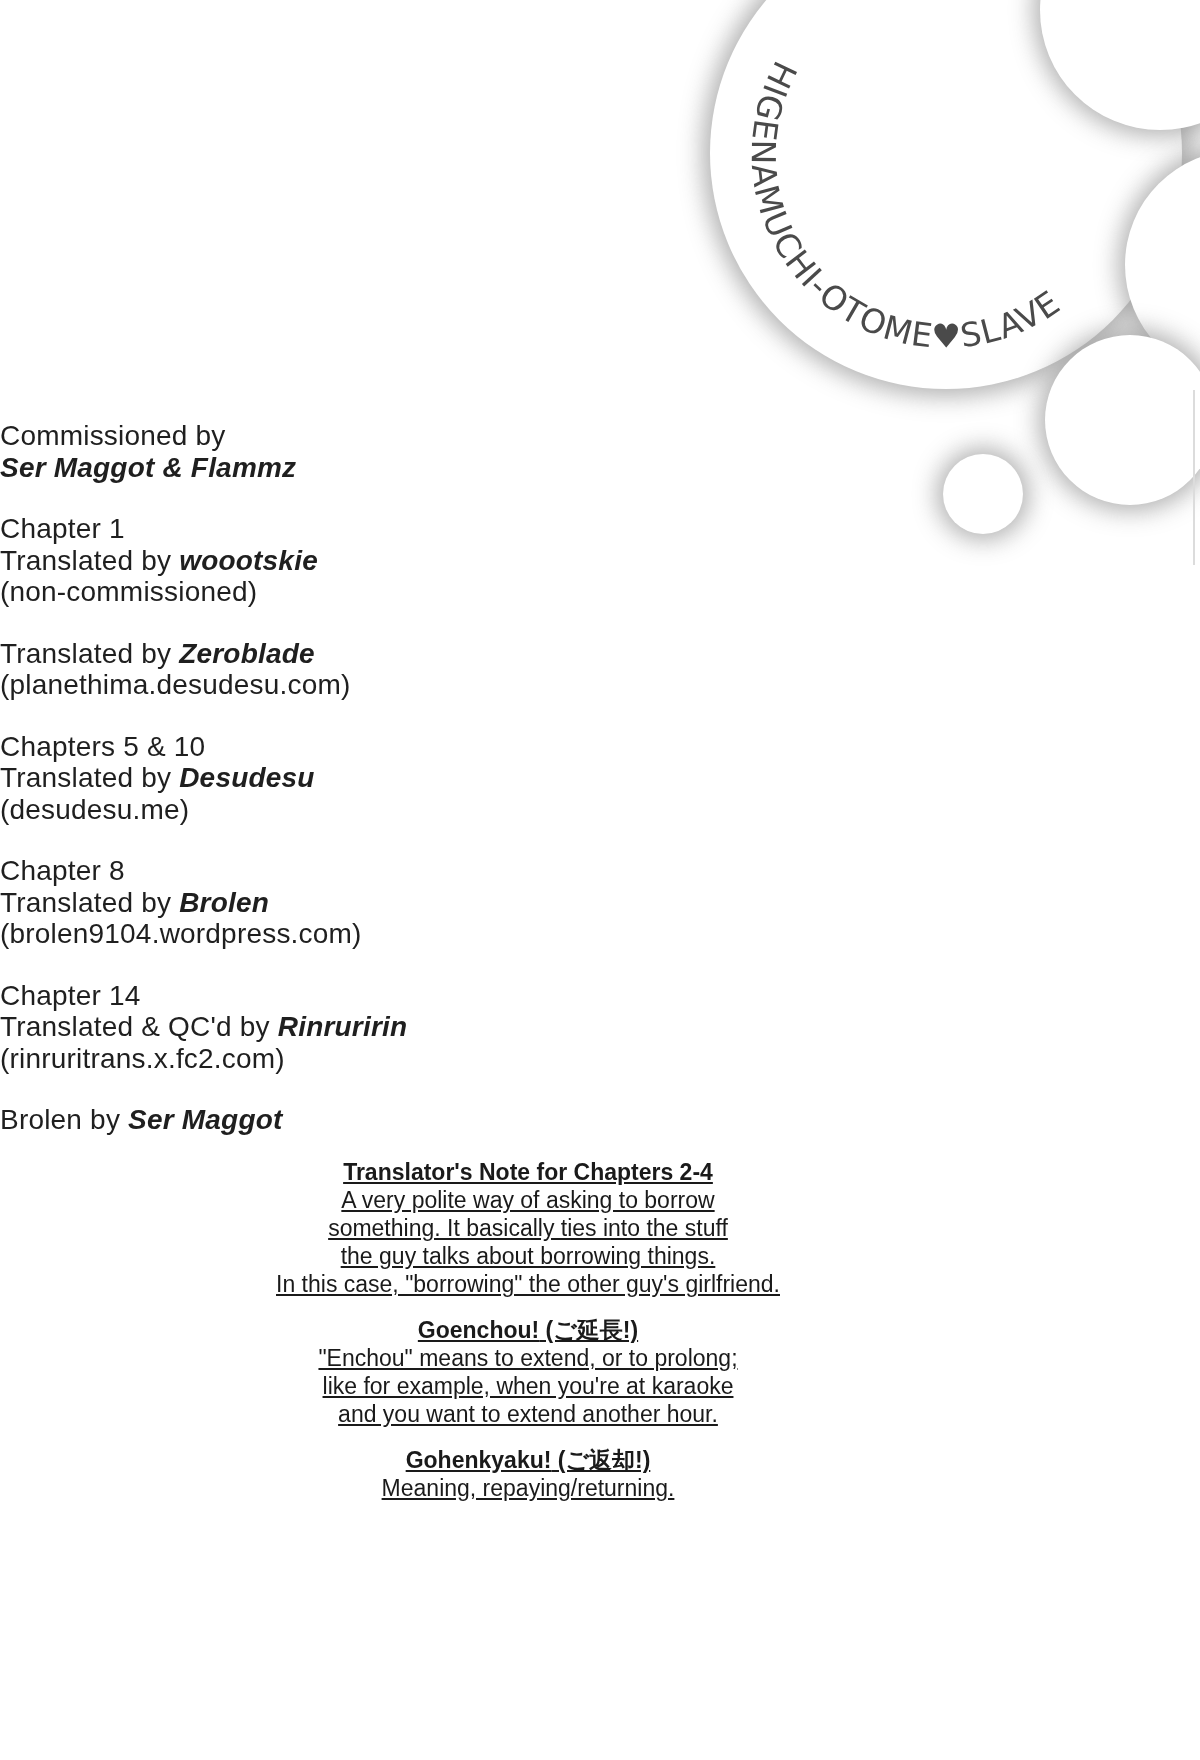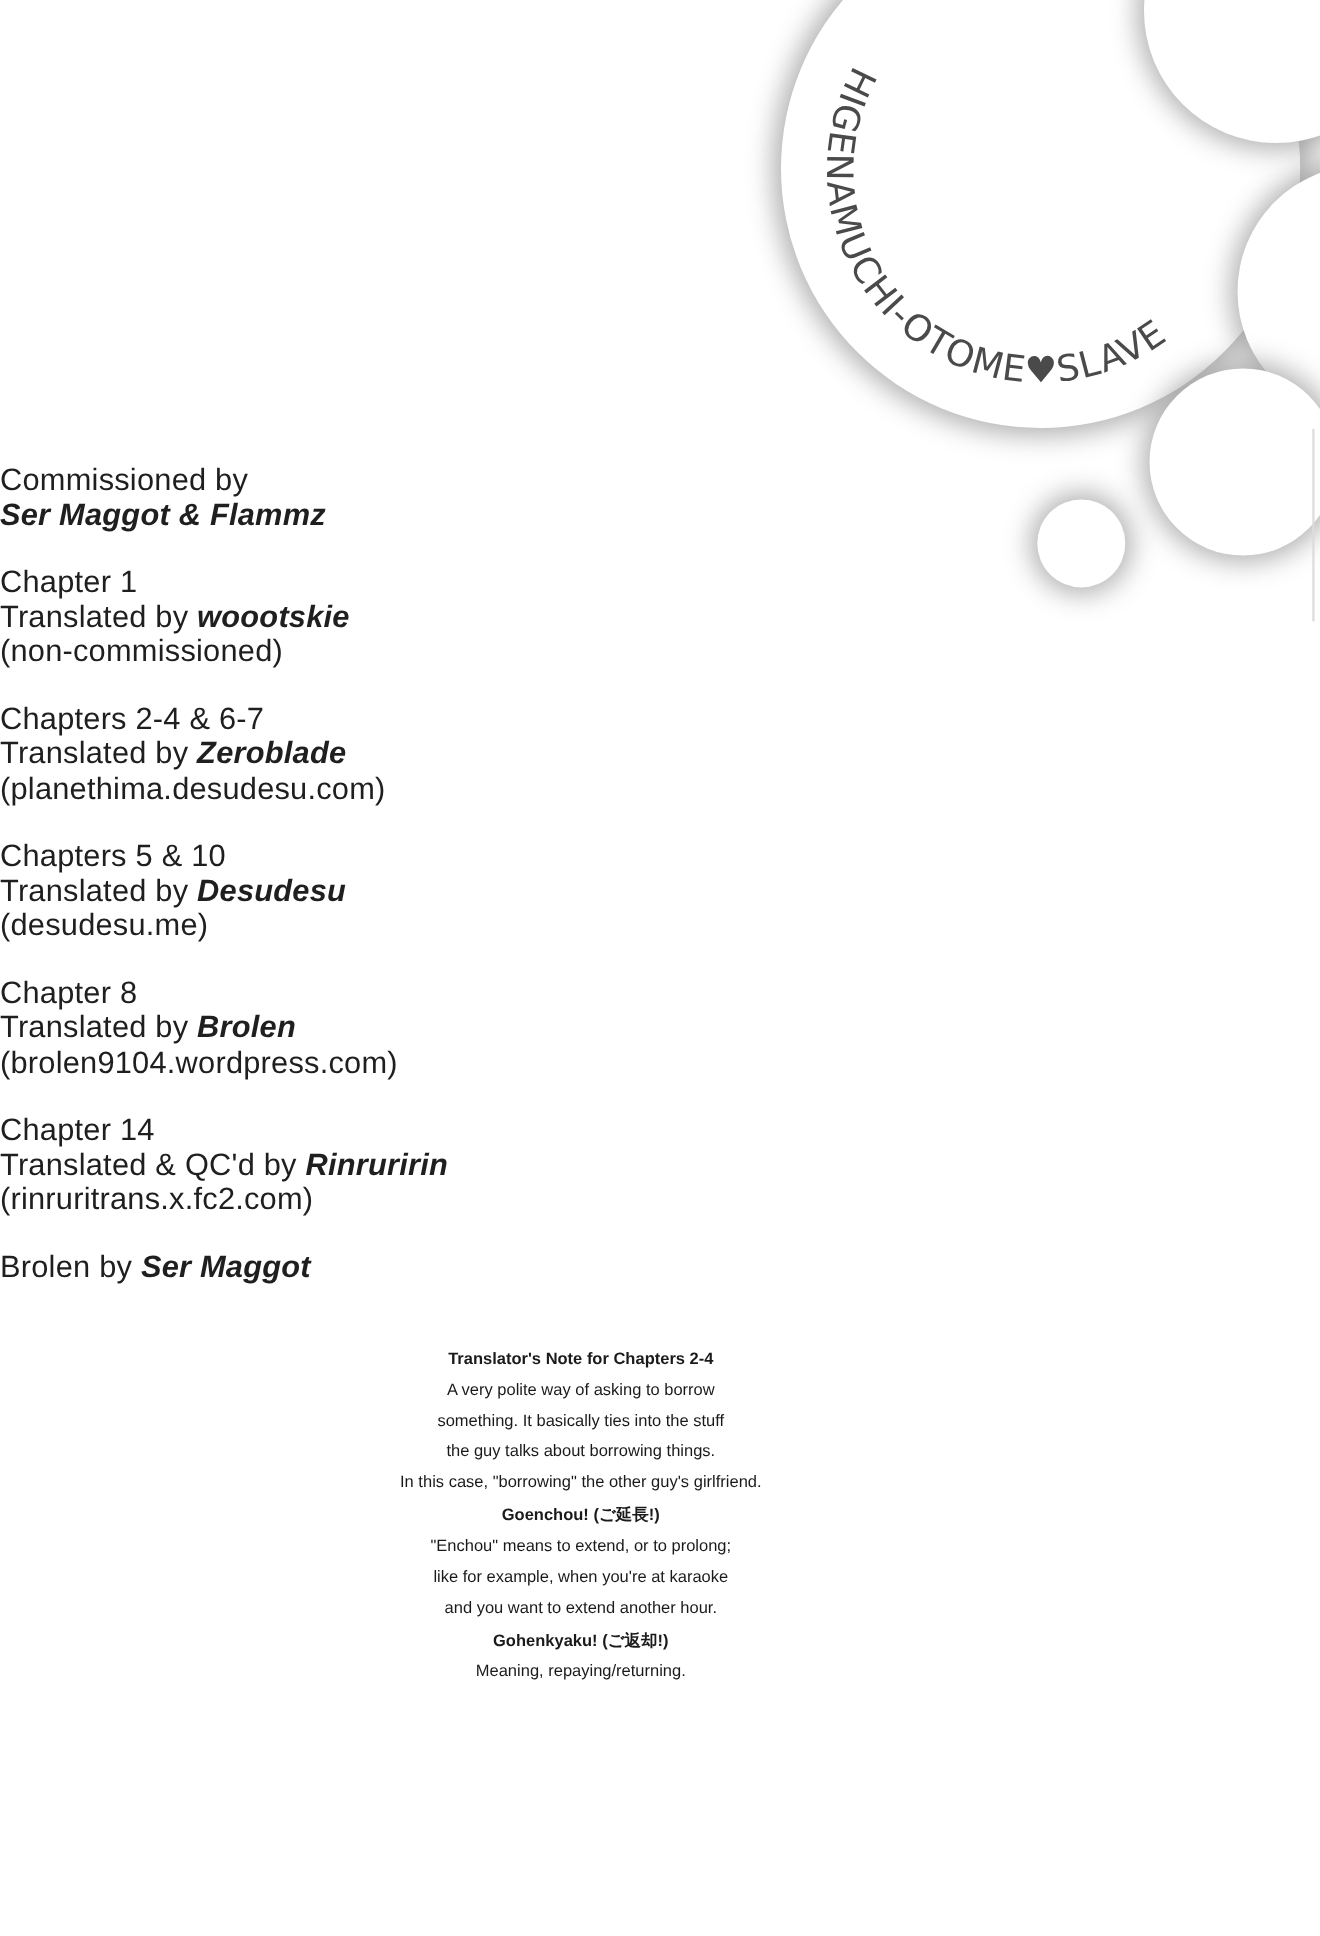--- a/index.html
+++ b/index.html
@@ -9,26 +9,26 @@
   }
   .bubble{position:absolute;top:0;left:0;}
   .bubble text{font-family:"DejaVu Sans",sans-serif;}
   .credits{
     position:absolute;top:420px;left:0;width:1056px;
     text-align:left;font-size:28px;line-height:31.5px;letter-spacing:.2px;
   }
   .sect{margin-bottom:30px;}
   .name{font-style:italic;font-weight:bold;}
   .notes{
-    position:absolute;top:1222px;left:0;width:1056px;
-    text-align:center;font-size:15px;line-height:28px;color:#1a1a1a;
+    position:absolute;top:1158px;left:0;width:1056px;
+    text-align:center;font-size:23px;line-height:28px;color:#1a1a1a;text-decoration:underline;
   }
   .note-title{font-weight:bold;}
   .note-term{font-weight:bold;}
-  .note-entry{margin-top:2px;}
+  .note-entry{margin-top:18px;}
   .note-entry.first{margin-top:0;}
   .edge-line{position:absolute;left:1193px;top:390px;width:2px;height:175px;background:#dcdcdc;}
 </style>
 </head>
 <body>
 
 <div class="page">
 
   <svg class="bubble" width="1200" height="700" viewBox="0 0 1200 700" aria-hidden="true">
     <defs>
@@ -67,21 +67,20 @@
       <div><span></span><span class="name">Ser Maggot &amp; Flammz</span></div>
     </div>
 
     <div class="sect">
       <div>Chapter 1</div>
       <div><span>Translated by </span><span class="name">woootskie</span></div>
       <div>(non-commissioned)</div>
     </div>
 
     <div class="sect">
-      <div>Chapters 2-4 &amp; 6-7</div>
       <div><span>Translated by </span><span class="name">Zeroblade</span></div>
       <div>(planethima.desudesu.com)</div>
     </div>
 
     <div class="sect">
       <div>Chapters 5 &amp; 10</div>
       <div><span>Translated by </span><span class="name">Desudesu</span></div>
       <div>(desudesu.me)</div>
     </div>
 

